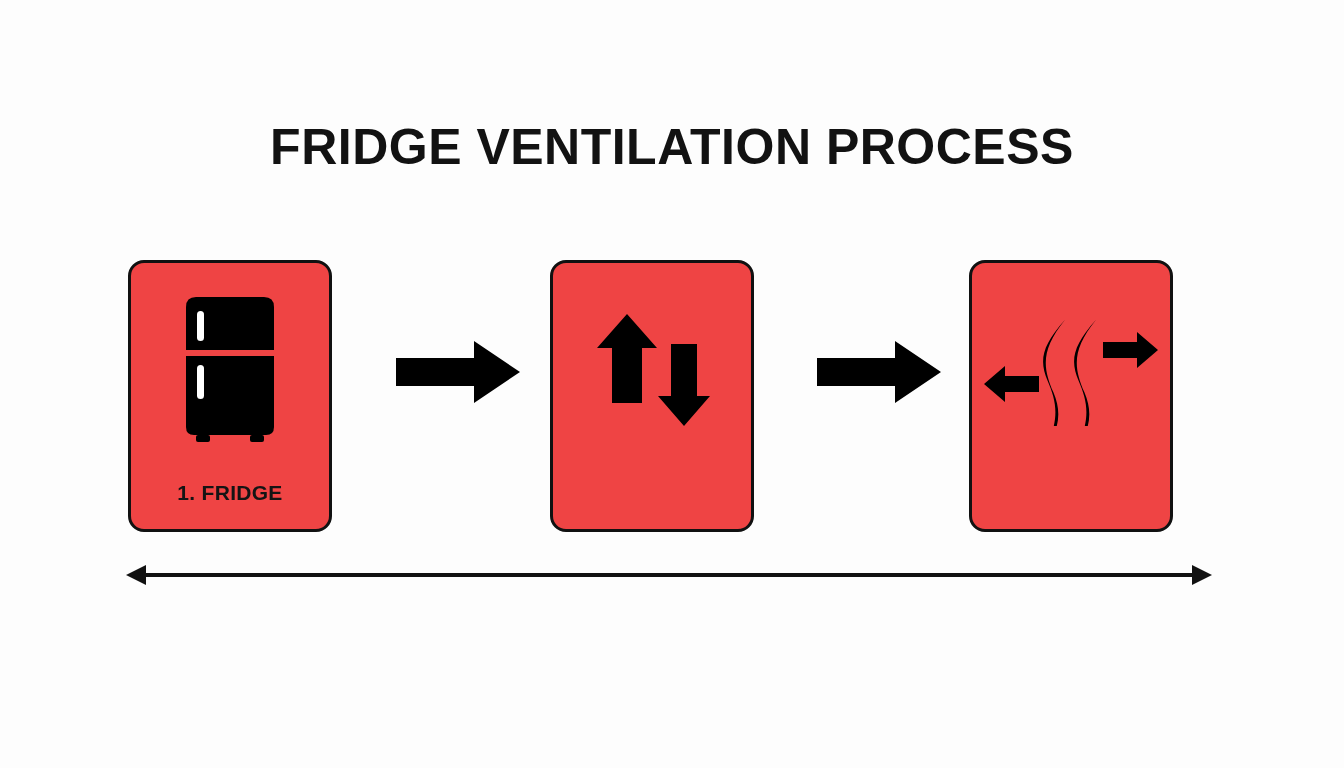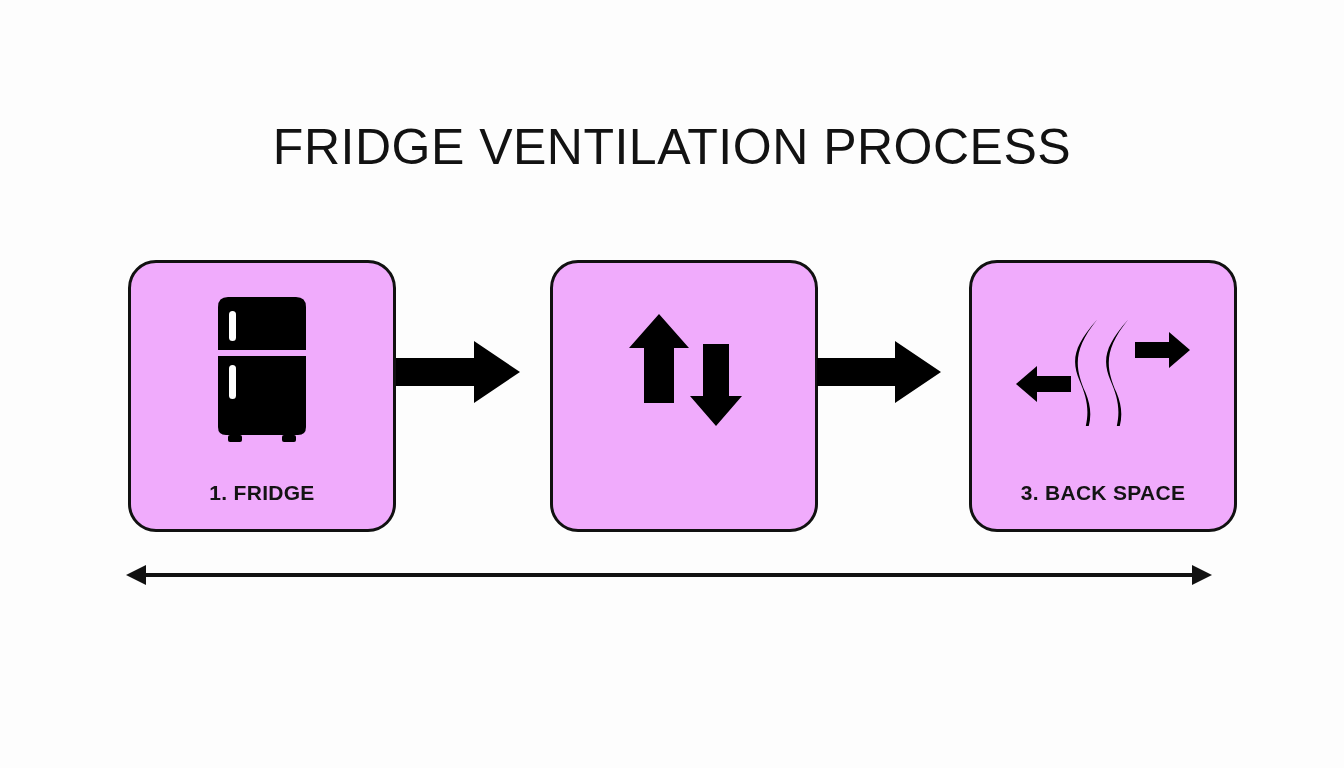--- a/index.html
+++ b/index.html
@@ -21,36 +21,36 @@
   }
 
   
   .title {
     position: absolute;
     left: 0;
     right: 0;
     top: 118px;
     text-align: center;
     font-size: 50px;
-    font-weight: 400;
+    font-weight: 700;
     letter-spacing: 0.5px;
     color: #121212;
     white-space: nowrap;
   }
 
   
   .card {
     position: absolute;
     top: 260px;
-    width: 268px;
+    width: 204px;
     height: 272px;
     box-sizing: border-box;
     border: 3px solid #111111;
-    border-radius: 28px;
-    background: #f0abfc;
+    border-radius: 16px;
+    background: #ef4444;
   }
   #card-1 { left: 128px; }
   #card-2 { left: 550px; }
   #card-3 { left: 969px; }
 
   .card-icon {
     position: absolute;
     left: 0;
     right: 0;
     top: 22px;
@@ -148,21 +148,20 @@
                  C58 38 58 26 74 6 Z" fill="#000000" transform="translate(-4,0) scale(1.45) translate(-14,-2)"></path>
 
         <path d="M74 6 C58 24 56 34 62 48 C69 64 70 76 60 96 C70 82 72 70 66 56
                  C58 38 58 26 74 6 Z" fill="#000000" transform="translate(27,0) scale(1.45) translate(-14,-2)"></path>
 
         <path d="M121 28 L155 28 L155 18 L176 36 L155 54 L155 44 L121 44 Z" fill="#000000"></path>
 
         <path d="M57 62 L23 62 L23 52 L2 70 L23 88 L23 78 L57 78 Z" fill="#000000"></path>
       </svg>
     </div>
-    <div class="card-label">3. BACK SPACE</div>
   </div>
 
   <div class="span-arrow">
     <svg width="1086" height="34" viewBox="0 0 1086 34" aria-hidden="true">
       <line x1="16" y1="17" x2="1070" y2="17" stroke="#111111" stroke-width="4"></line>
       <path d="M0 17 L20 7 L20 27 Z" fill="#111111"></path>
       <path d="M1086 17 L1066 7 L1066 27 Z" fill="#111111"></path>
     </svg>
   </div>
 

